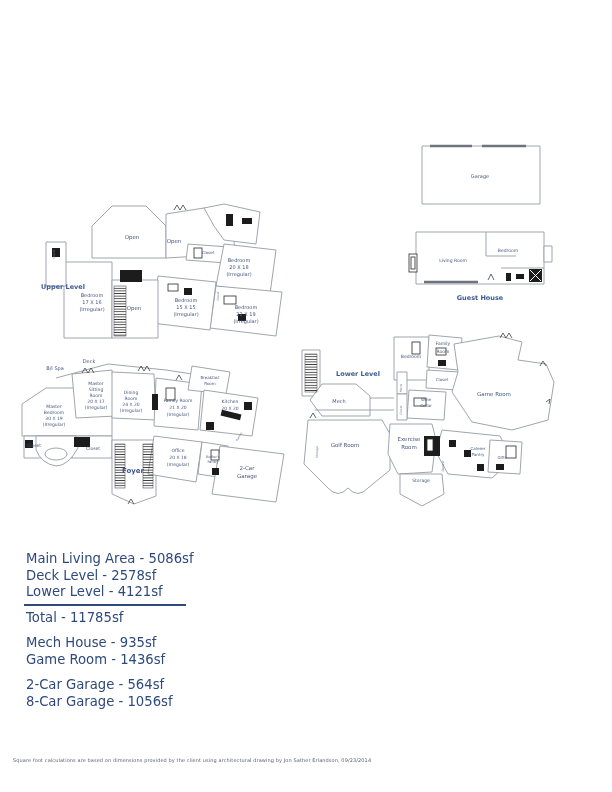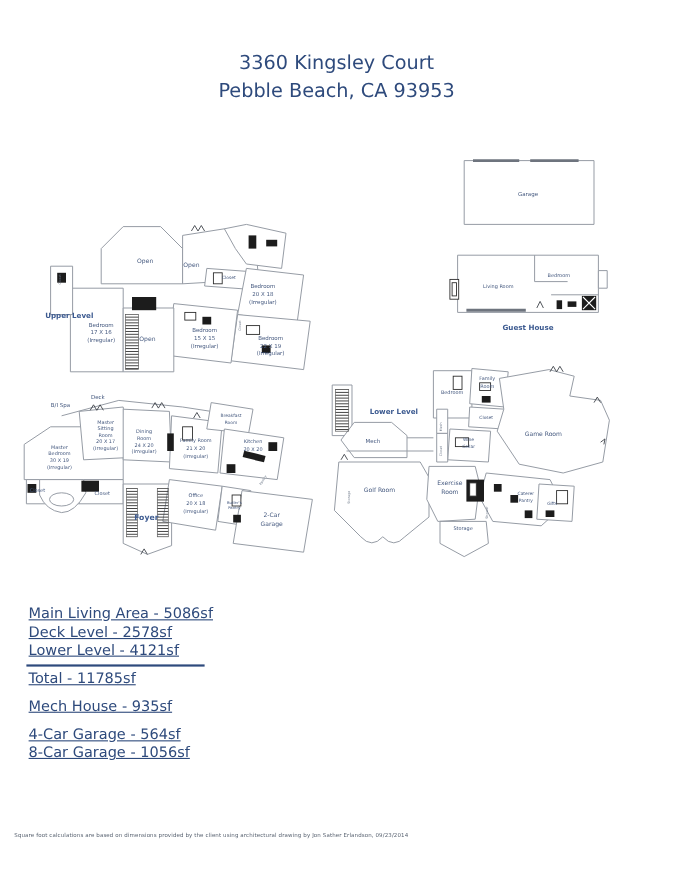--- a/index.html
+++ b/index.html
@@ -21,41 +21,37 @@
   .t30{font-size:3px;fill:#6b7687;}
   .t35{font-size:3.5px;fill:#6b7687;}
   .t40{font-size:4px;}
   .t45{font-size:4.5px;}
   .t50{font-size:5px;}
   .t55{font-size:5.5px;}
   .t65{font-size:6.5px;}
   .t70{font-size:7px;}
   .blue{fill:#3c5a90;font-weight:600;}
   .mid{text-anchor:middle;}
-  .summary{position:absolute;left:26px;top:551px;color:#2e4a7c;font-size:13.2px;line-height:16.5px;text-decoration:underline;}
+  .summary{position:absolute;left:26px;top:551px;color:#2e4a7c;font-size:13.2px;line-height:16.5px;}
   .s-rule{width:162px;height:2px;background:#2e4a7c;margin:3px 0 4px -2px;} .mt9{margin-top:9px;}
   .footer{position:absolute;left:13px;top:757px;font-size:5px;color:#5a6472;letter-spacing:0.1px;}
 </style>
 </head>
 <body>
 
 <div class="page">
 
   <svg width="0" height="0" style="position:absolute">
     <defs>
       <pattern id="stv" width="10" height="2.6" patternUnits="userSpaceOnUse">
         <path d="M0,1.3 H10" stroke="#3d3d3d" stroke-width="0.9"></path>
       </pattern>
     </defs>
   </svg>
 
-  <div class="title">
-    <div>3360 Kingsley Court</div>
-    <div>Pebble Beach, CA 93953</div>
-  </div>
 
   <svg class="plan" style="left:414px;top:138px" width="135" height="75" viewBox="0 0 135 75">
     <rect class="room" x="8" y="8" width="118" height="58"></rect>
     <line class="thick" x1="16" y1="8" x2="58" y2="8"></line>
     <line class="thick" x1="68" y1="8" x2="112" y2="8"></line>
     <text x="66" y="40" class="t50 mid">Garage</text>
   </svg>
 
   <svg class="plan" style="left:406px;top:226px" width="150" height="80" viewBox="0 0 150 80">
     <rect class="room" x="10" y="6" width="128" height="52"></rect>
@@ -286,19 +282,20 @@
     <text x="150" y="134" class="t30 mid" transform="rotate(-90 150 134)">Shower</text>
   </svg>
 
   <div class="summary">
     <div>Main Living Area - 5086sf</div>
     <div>Deck Level - 2578sf</div>
     <div>Lower Level - 4121sf</div>
     <div class="s-rule"></div>
     <div>Total - 11785sf</div>
     <div class="mt9">Mech House - 935sf</div>
-    <div class="mt9">4-Car Garage - 564sf</div>
+    <div>Game Room - 1436sf</div>
+    <div class="mt9">2-Car Garage - 564sf</div>
     <div>8-Car Garage - 1056sf</div>
   </div>
 
   <div class="footer">Square foot calculations are based on dimensions provided by the client using architectural drawing by Jon Sather Erlandson, 09/23/2014</div>
 
 </div>
 
 </body></html>

